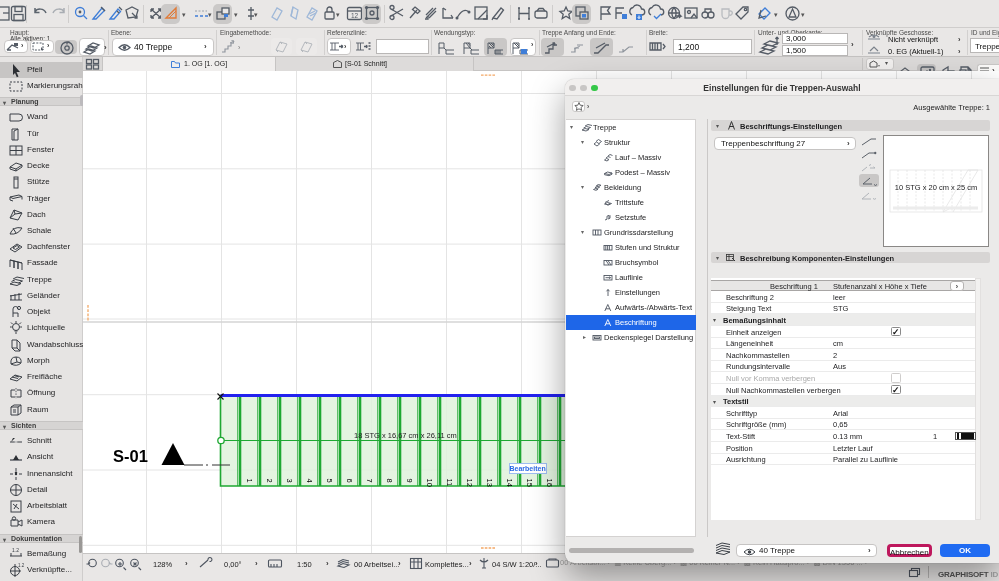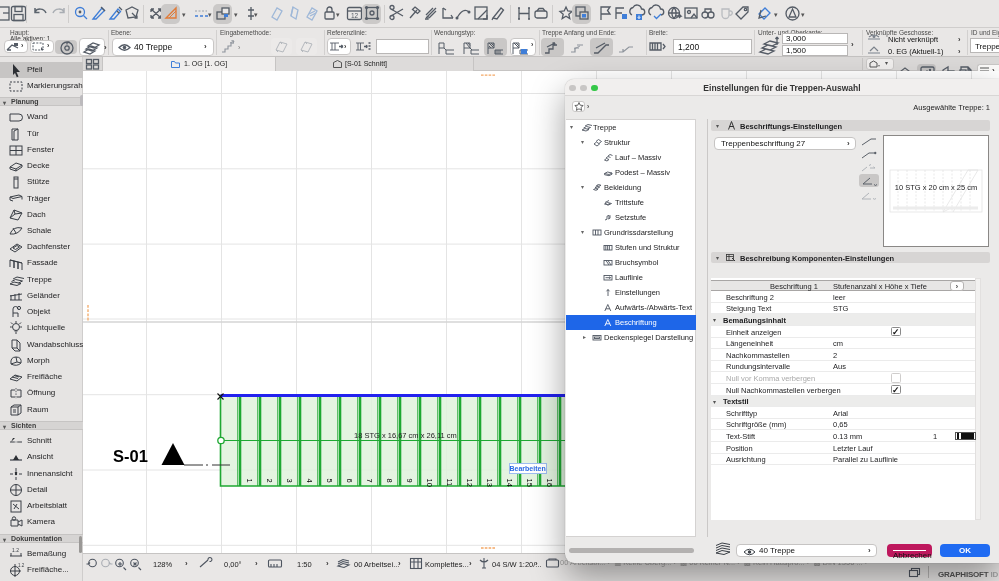--- a/index.html
+++ b/index.html
@@ -561,21 +561,21 @@
       <text x="4" y="6" font-size="5" fill="#3a3f46" font-family="Liberation Sans">1.2</text>
     </svg>
     <span>Bemaßung</span>
   </div>
 <div class="tb-row" style="top:562.1px;">
     <svg width="16" height="17" viewBox="0 0 16 17" style="position:absolute;left:8px;top:0px">
       <circle cx="7" cy="9" r="4.5" stroke="#3a3f46" fill="none" stroke-width="1"></circle>
       <path d="M7 2 v13 M2 9 h11" stroke="#3a3f46" fill="none" stroke-width="1"></path>
       <text x="10" y="5" font-size="4.5" fill="#3a3f46" font-family="Liberation Sans">1.2</text>
     </svg>
-    <span>Freifläche...</span>
+    <span>Verknüpfte...</span>
   </div>
 <div class="ab" style="left:80px;top:95px;width:4px;height:11px;background:#bcbabd;border-radius:2px;"></div>
 <div class="ab" style="left:79px;top:536px;width:3px;height:17px;background:#9a9896;border-radius:2px;"></div>
 <div class="ab" style="left:83px;top:57px;width:916px;height:14px;background:#dbd9d8;border-bottom:1px solid #c6c4c3;"></div>
 <svg class="ic" style="left:86px;top:59px" width="13" height="10" viewBox="0 0 13 10">
     <rect x="0.5" y="0.5" width="5" height="4" stroke="#555c66" fill="none" stroke-width="1.3"></rect>
     <rect x="7.5" y="0.5" width="5" height="4" stroke="#555c66" fill="none" stroke-width="1.3"></rect>
     <rect x="0.5" y="6" width="5" height="4" stroke="#555c66" fill="none" stroke-width="1.3"></rect>
     <rect x="7.5" y="6" width="5" height="4" stroke="#555c66" fill="none" stroke-width="1.3"></rect>
   </svg>
@@ -930,14 +930,14 @@
 <svg style="position:absolute;left:150px;top:463px" width="17" height="13" viewBox="0 0 17 13">
       <path d="M1 11 l6 -2.5 8 1.5 -6 2.5 z M1 8.5 l6 -2.5 8 1.5 M1 6 l6 -2.5 8 1.5 M1 3.5 L7 1 l8 1.5" stroke="#3a3f46" fill="none" stroke-width="1"></path>
     </svg>
 <div style="position:absolute;left:171px;top:465px;width:141px;height:13px;background:#fff;border:1px solid #c6c4c3;border-radius:4px;"></div>
 <svg style="position:absolute;left:178px;top:468.5px" width="13" height="8" viewBox="0 0 13 8">
       <path d="M1 4 Q6.5 -1.5 12 4 Q6.5 9.5 1 4 z" stroke="#3a3f46" fill="none" stroke-width="1"></path>
       <circle cx="6.5" cy="4" r="1.7" fill="#3a3f46"></circle>
     </svg>
 <div style="position:absolute;left:194px;top:467px;font-size:8px;color:#111;">40 Treppe</div>
 <div style="position:absolute;left:303px;top:466.5px;font-size:8px;font-weight:bold;color:#333;">›</div>
-<div style="position:absolute;left:322px;top:465px;width:45px;height:13px;background:#fff;border:6px solid #be185d;border-radius:4px;text-align:right;font-size:8px;color:#111;line-height:12px;">Abbrechen</div>
+<div style="position:absolute;left:322px;top:465px;width:45px;height:13px;background:#fff;border:3px solid #be185d;border-radius:4px;text-align:left;font-size:8px;color:#111;line-height:12px;">Abbrechen</div>
 <div style="position:absolute;left:375px;top:465px;width:50px;height:13px;background:#1f6bf2;border-radius:4px;text-align:center;font-size:8px;font-weight:bold;color:#fff;line-height:13px;">OK</div>
 </div>
 </body></html>

